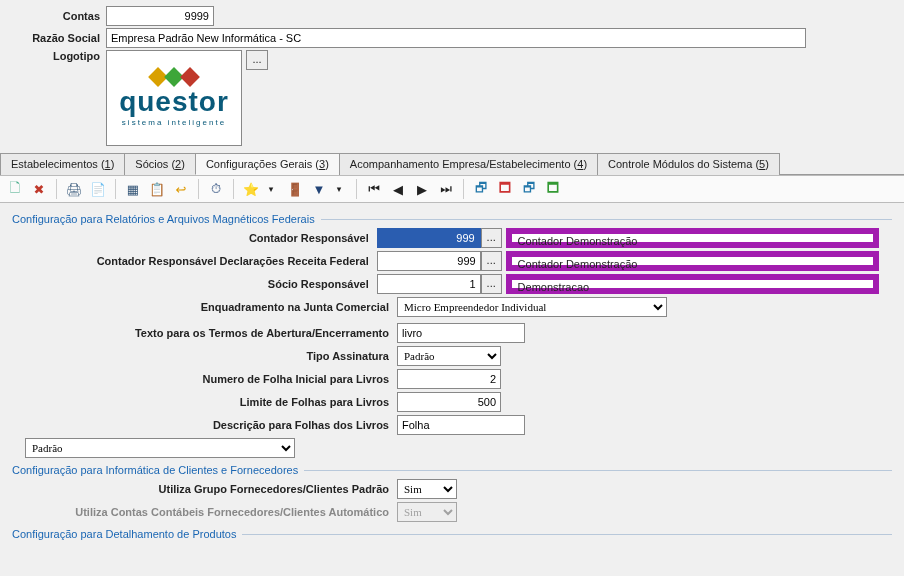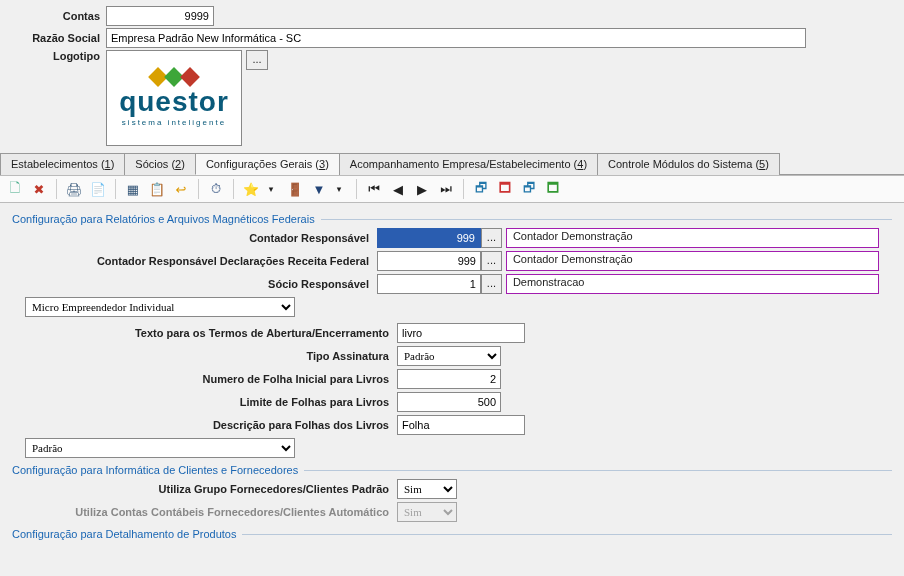--- a/index.html
+++ b/index.html
@@ -29,21 +29,21 @@
 .sep{width:1px;height:20px;background:#ccc;margin:0 2px;}
 .content{padding:4px 8px;overflow:auto;height:400px;}
 .fieldset{border:none;margin:6px 0 2px 0;}
 .fs-title{color:#1a66b3;font-size:11px;padding:0 4px;position:relative;display:flex;align-items:center;gap:6px;text-align:right;}
 .fs-title::after{content:"";flex:1;height:1px;background:#b8c8da;}
 .form-row{display:flex;align-items:center;margin:3px 17px;}
 .form-lbl{width:372px;text-align:right;padding-right:8px;font-weight:bold;}
 .form-lbl.disabled{color:#888;}
 .num-in{width:104px;text-align:right;}
 .num-in.hl{background:#2a5db0;color:#fff;border:2px solid #2a5db0;}
-.lookup-txt{width:394px;border:1px solid #a21caf;height:20px;padding:1px 6px;background:#fff;}
+.lookup-txt{width:394px;border:6px solid #a21caf;height:20px;padding:1px 6px;background:#fff;}
 select{border:1px solid #888;height:20px;background:#fff;font-family:Liberation Serif, serif;font-size:11px;padding:0 2px;}
 .sel-wide{width:270px;}
 .sel-mid{width:104px;}
 .sel-sm{width:60px;}
 .txt-mid{width:128px;}
 .txt-r{text-align:right;}
 </style>
 </head>
 <body>
 
@@ -125,20 +125,21 @@
       <div class="dots-btn">...</div>
       <div class="lookup-txt" style="margin-left:4px;">Contador Demonstração</div>
     </div>
     <div class="form-row">
       <div class="form-lbl">Sócio Responsável</div>
       <input type="text" class="num-in txt-r" value="1" style="">
       <div class="dots-btn">...</div>
       <div class="lookup-txt" style="margin-left:4px;">Demonstracao</div>
     </div>
     <div class="form-row">
+      <div class="form-lbl">Enquadramento na Junta Comercial</div>
       <select class="sel-wide"><option>Micro Empreendedor Individual</option></select>
     </div>
   </div>
 
   <div class="fieldset">
     <div class="form-row">
       <div class="form-lbl">Texto para os Termos de Abertura/Encerramento</div>
       <input type="text" class="txt-mid" value="livro" style="">
     </div>
     <div class="form-row">

